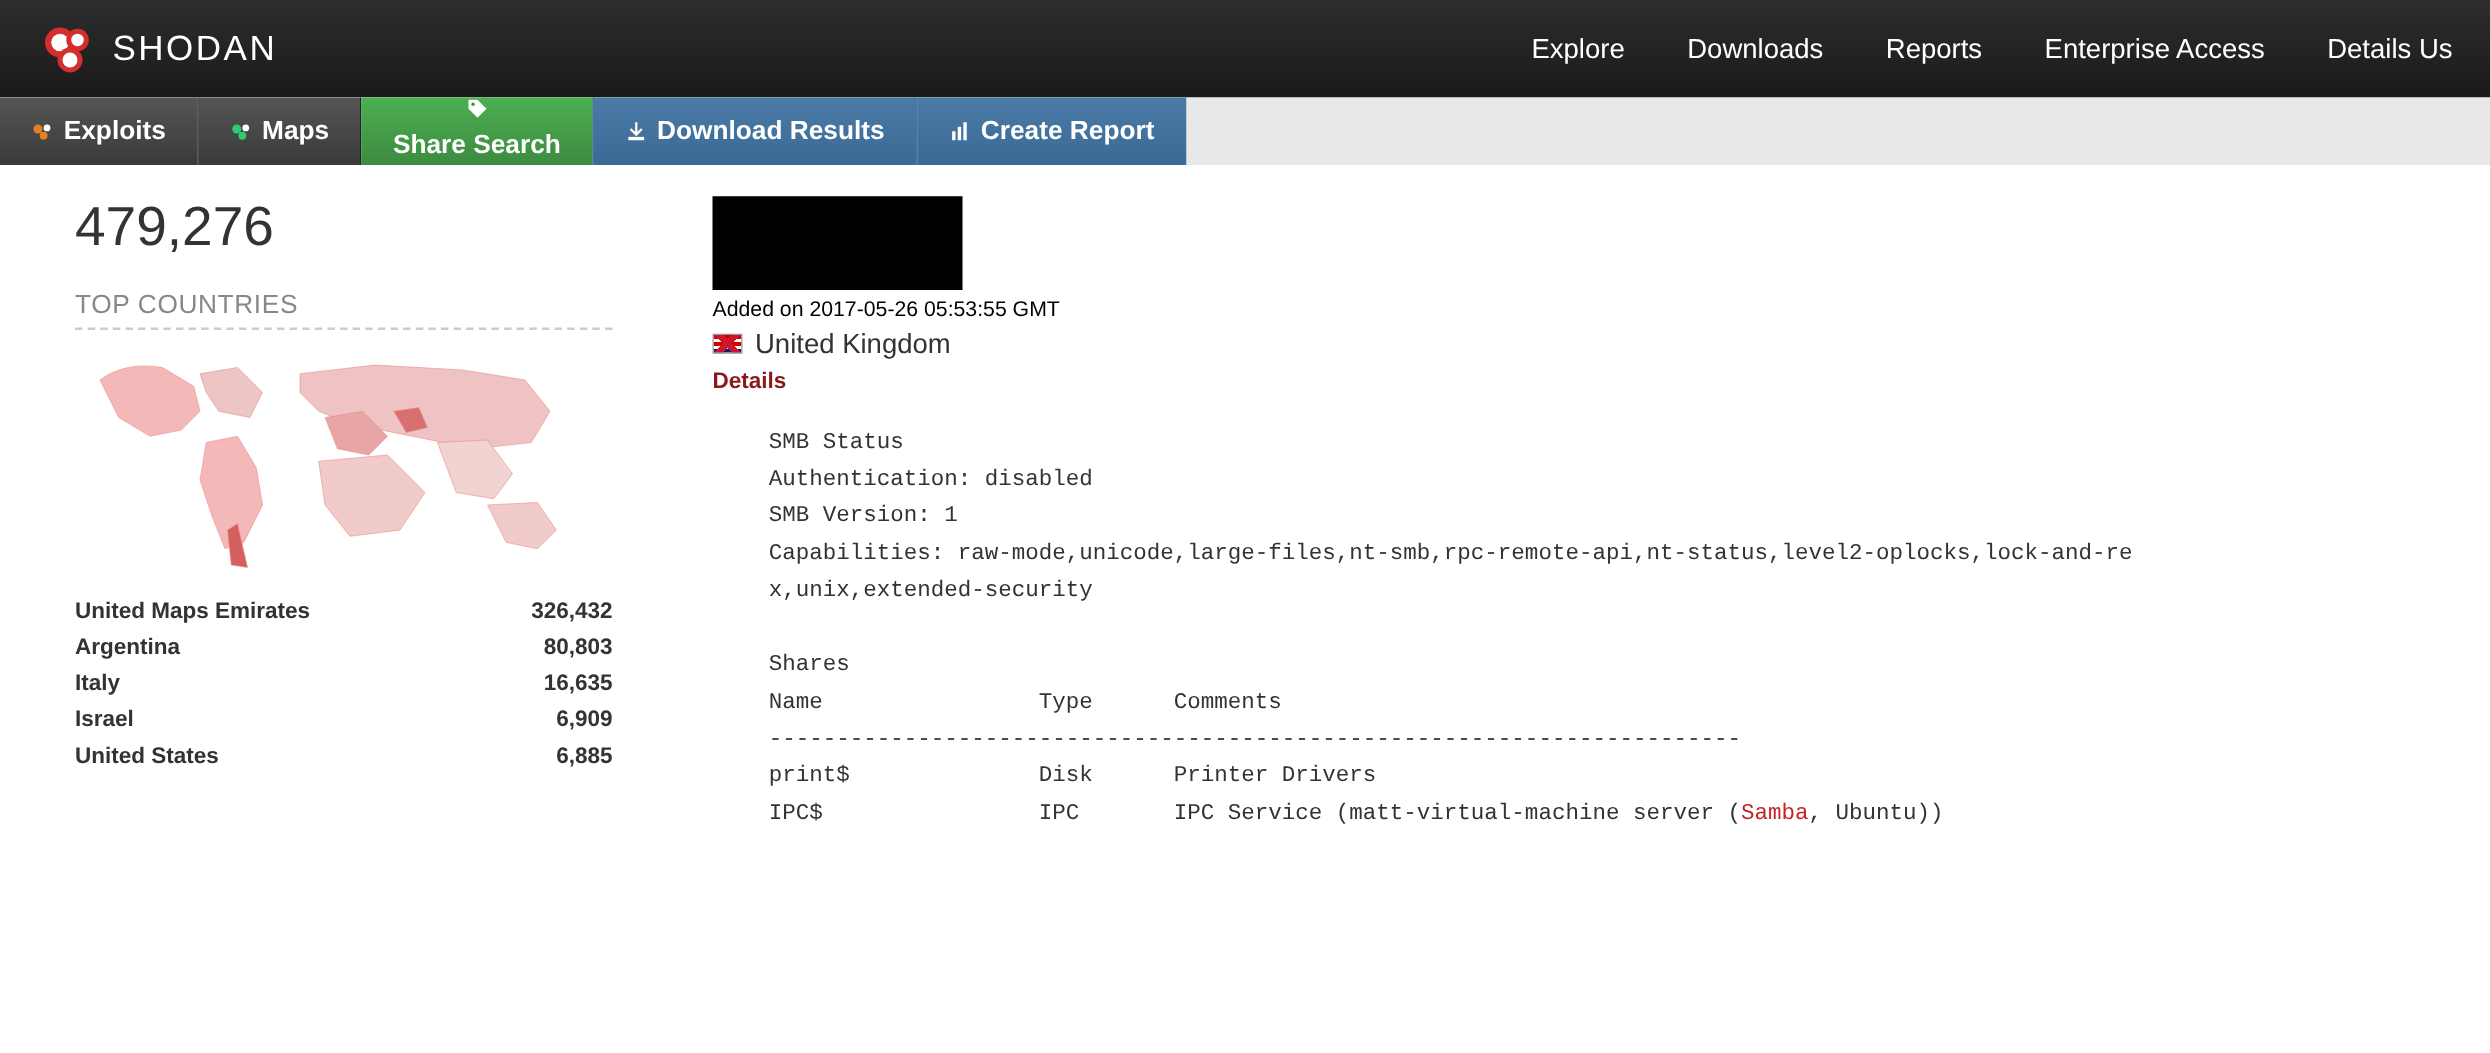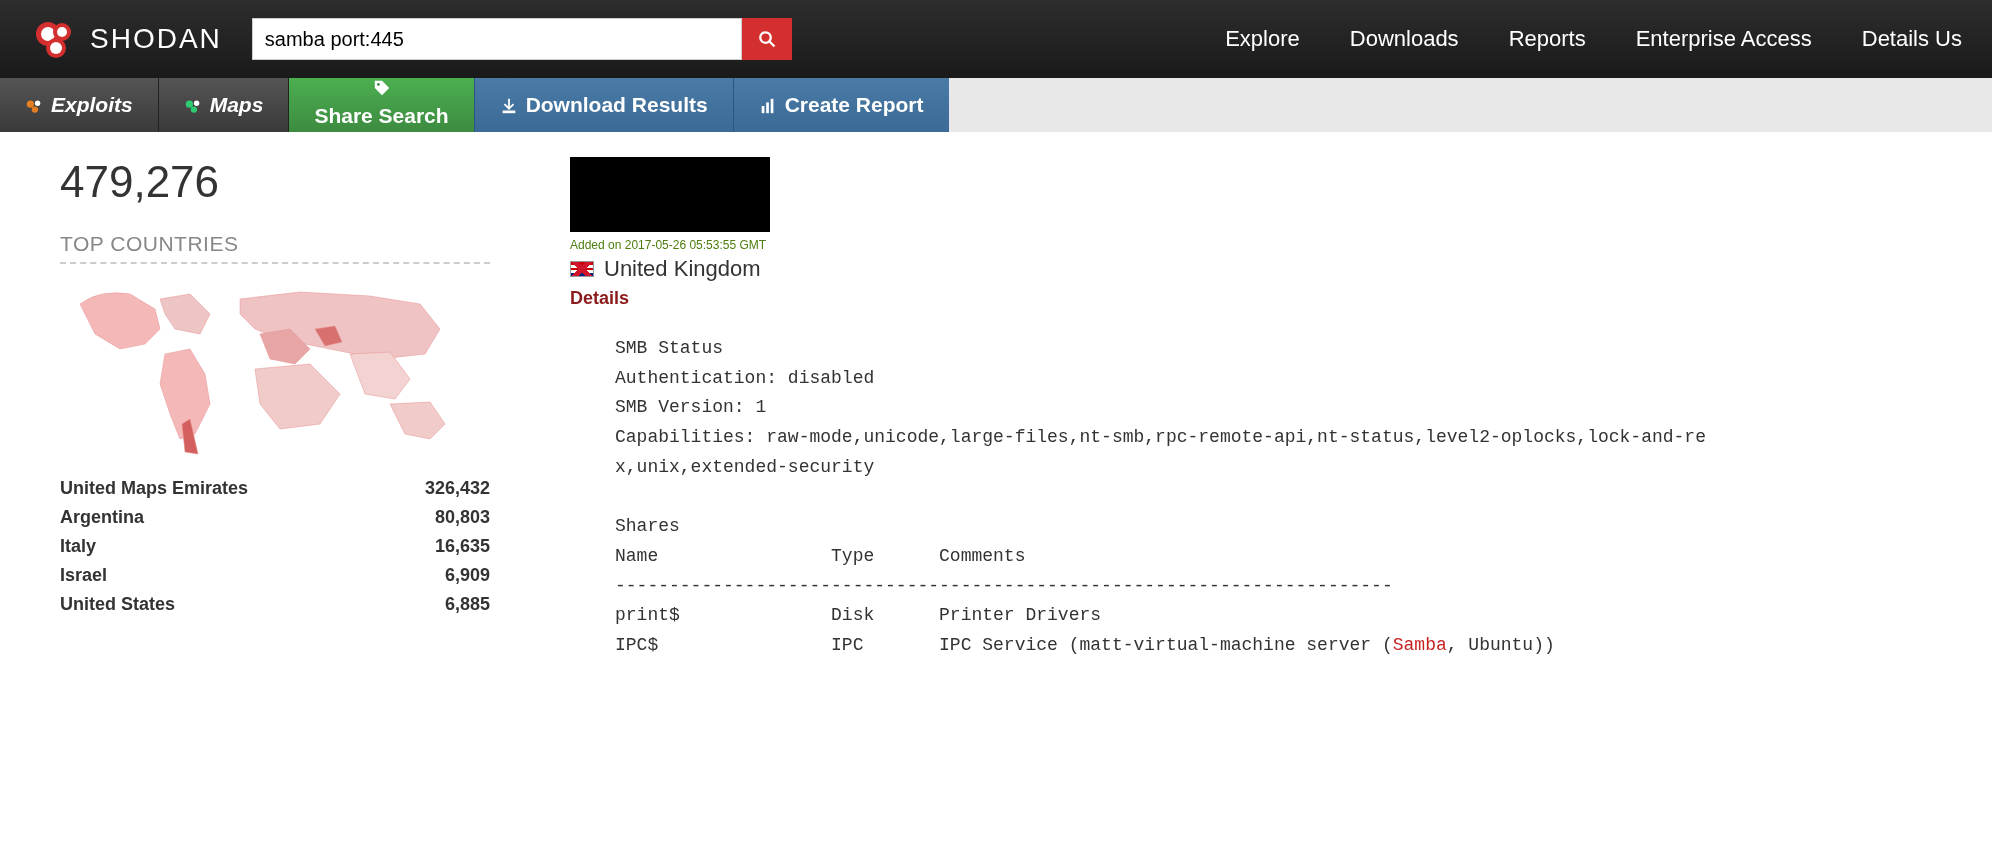--- a/index.html
+++ b/index.html
@@ -70,21 +70,21 @@
     .sub-nav-item {
       display: flex;
       align-items: center;
       padding: 0 25px;
       color: #fff;
       font-size: 21px;
       font-weight: 600;
       cursor: pointer;
       gap: 8px;
     }
-    .sub-nav-item.gray { background: linear-gradient(to bottom, #555, #3a3a3a); border-right: 1px solid #222; font-style: italic; }
+    .sub-nav-item.gray { background: linear-gradient(to bottom, #555, #3a3a3a); border-right: 1px solid #222; }
     .sub-nav-item.green { background: linear-gradient(to bottom, #4caf50, #3d8b40); flex-direction: column; }
     .sub-nav-item.blue { background: linear-gradient(to bottom, #4a7ba6, #3a6a95); border-left: 1px solid #2c5580; text-align: center; }
     
     .content {
       display: flex;
       padding: 25px 0 0 60px;
     }
     .sidebar {
       width: 430px;
     }
@@ -118,21 +118,21 @@
     .main {
       flex: 1;
       padding-left: 80px;
     }
     .redacted {
       width: 200px;
       height: 75px;
       background: #000;
       margin-bottom: 6px;
     }
-    .added-line { color: #4d7c0f; font-size: 12px; margin-bottom: 4px; }
+    .added-line { color: #000000; font-size: 17px; margin-bottom: 4px; }
     .flag-line { display: flex; align-items: center; gap: 10px; margin-bottom: 6px; font-size: 22px; }
     .flag {
       width: 24px;
       height: 16px;
       position: relative;
       background: #fff;
       border: 1px solid #999;
     }
     .flag-uk {
       background: linear-gradient(to bottom, #c00 0%, #c00 20%, #fff 20%, #fff 40%, #c00 40%, #c00 60%, #fff 60%, #fff 80%, #00247d 80%, #00247d 100%);
@@ -171,31 +171,20 @@
       <svg viewBox="0 0 50 50">
         <circle cx="18" cy="20" r="12" fill="#d32f2f"></circle>
         <circle cx="18" cy="20" r="7" fill="#fff"></circle>
         <circle cx="32" cy="18" r="9" fill="#d32f2f"></circle>
         <circle cx="32" cy="18" r="5" fill="#fff"></circle>
         <circle cx="26" cy="34" r="10" fill="#d32f2f"></circle>
         <circle cx="26" cy="34" r="6" fill="#fff"></circle>
       </svg>
     </span>
     <span class="logo-text">SHODAN</span>
-  </div>
-  <div class="search-wrap">
-    <input class="search-input" type="text" value="samba port:445" style="">
-    <button class="search-btn">
-      <span class="ico">
-        <svg viewBox="0 0 24 24" fill="none" stroke="#fff" stroke-width="3">
-            <circle cx="10" cy="10" r="7"></circle>
-            <line x1="15" y1="15" x2="22" y2="22"></line>
-          </svg>
-      </span>
-    </button>
   </div>
   <div class="nav-links">
     <span class="nav-link">Explore</span>
     <span class="nav-link">Downloads</span>
     <span class="nav-link">Reports</span>
     <span class="nav-link">Enterprise Access</span>
     <span class="nav-link">Details Us</span>
   </div>
 </div>
 

